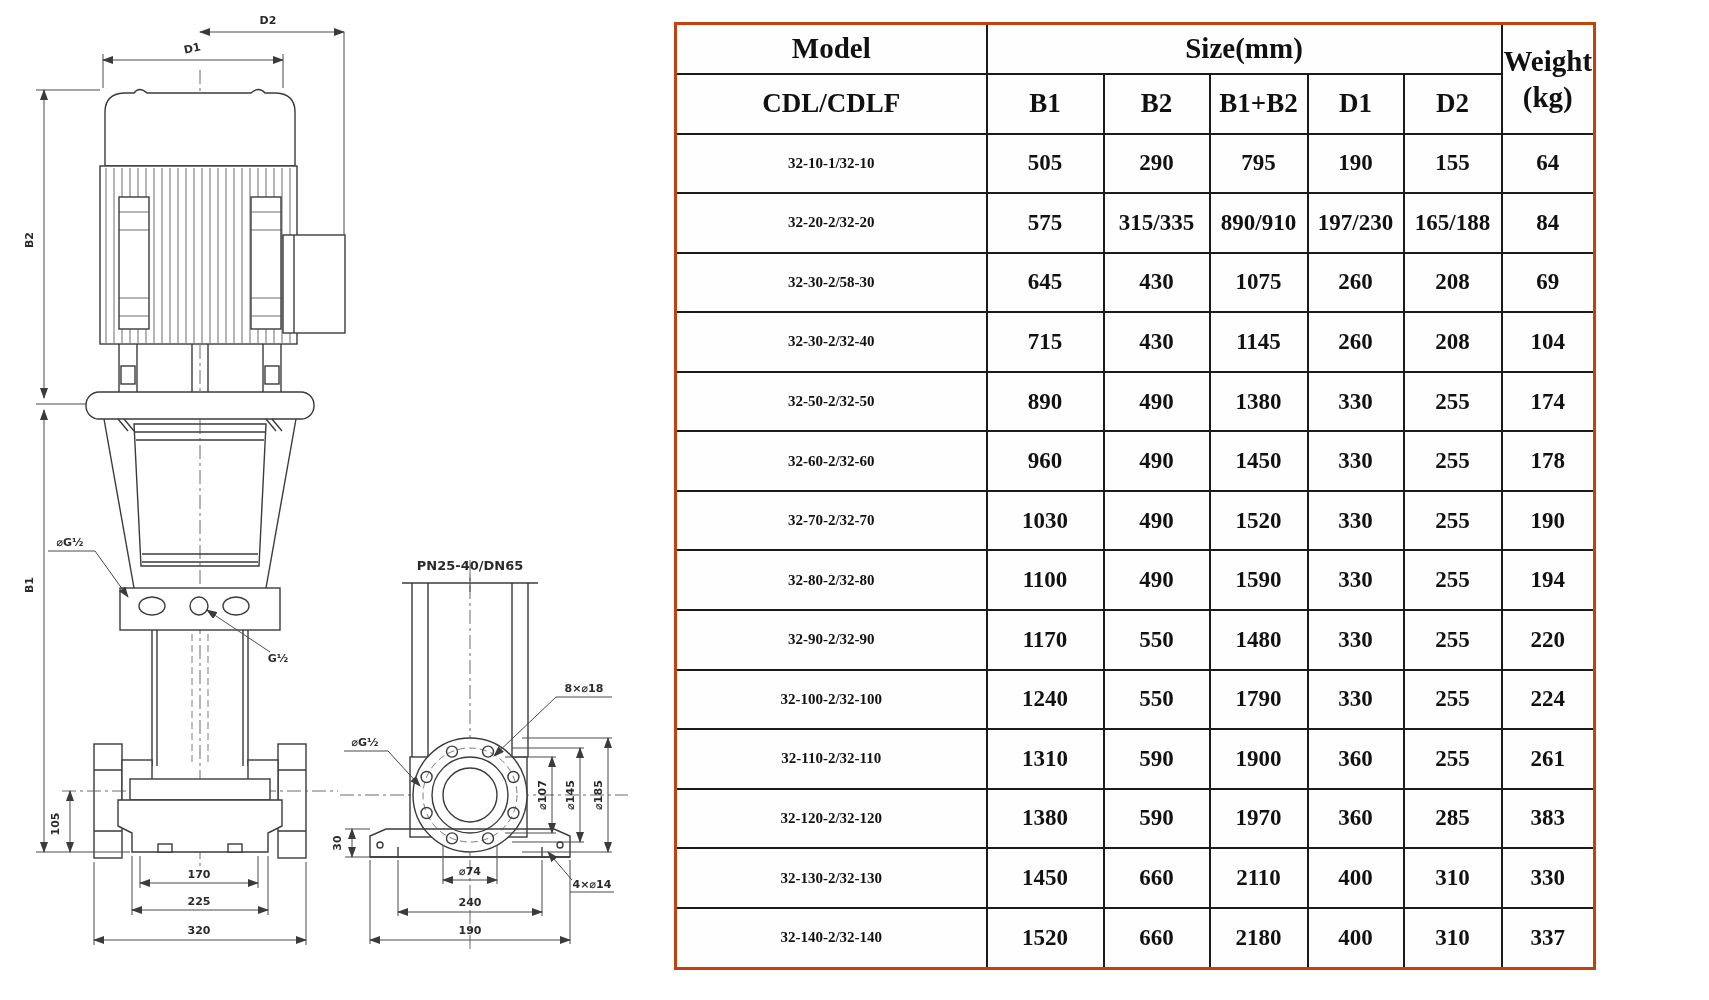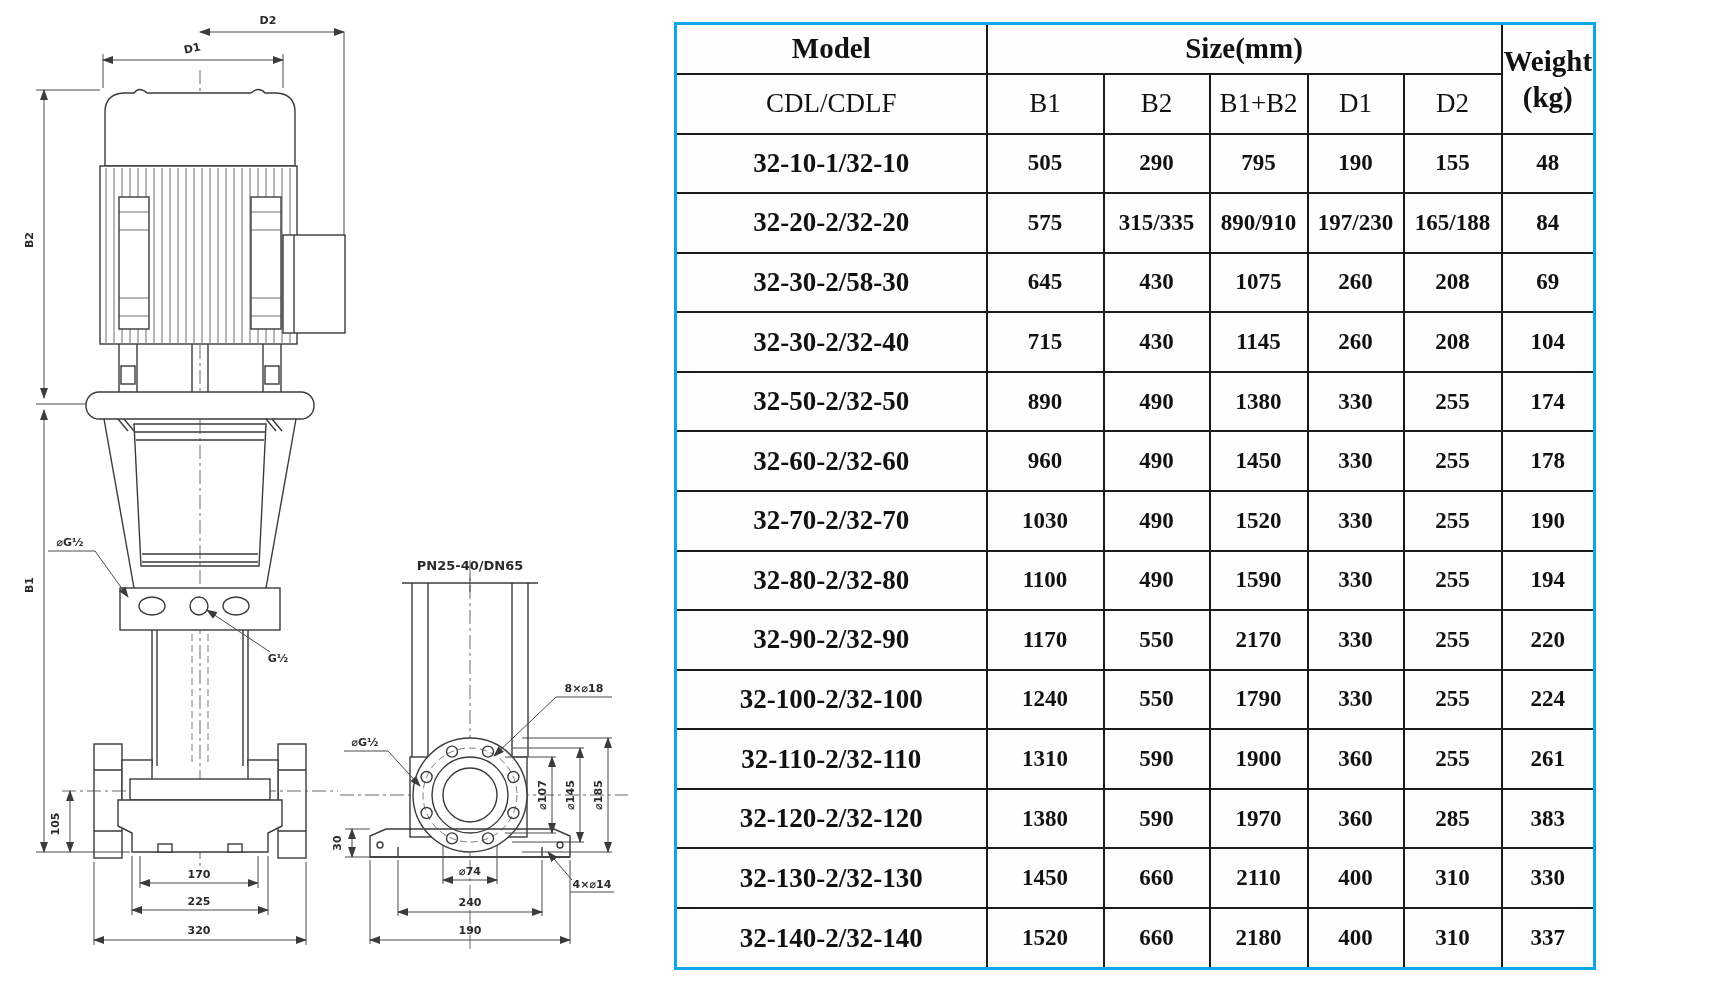--- a/index.html
+++ b/index.html
@@ -15,27 +15,27 @@
   .dsh{stroke:#5a5a5a;fill:none;stroke-width:.8;stroke-dasharray:7 4;}
   .dt{font-family:"DejaVu Sans",sans-serif;font-size:11px;fill:#2a2a2a;font-weight:bold;}
   .dtb{font-family:"DejaVu Sans",sans-serif;font-size:13px;fill:#2a2a2a;font-weight:bold;}
   .arrfill{fill:#3b3b3b;}
   
   #spec-table-wrap{position:absolute;left:674px;top:22px;width:919px;height:948px;}
   table.spec{border-collapse:collapse;width:100%;height:100%;table-layout:fixed;
              background:#fefefe;}
   table.spec th, table.spec td{border:2px solid #1b1b1b;text-align:center;vertical-align:middle;
              color:#111;padding:0;}
-  table.spec{border:3px solid #0ea5e9;}
+  table.spec{border:3px solid #c2410c;}
   tr.r1{height:50px;} tr.r2{height:60px;}
   tr.r1 th{font-size:29px;font-weight:bold;}
-  tr.r2 th{font-size:27px;font-weight:normal;margin-top:22px;}
+  tr.r2 th{font-size:27px;font-weight:bold;margin-top:22px;}
   th.weight-cell{font-size:27px;font-weight:bold;line-height:1.25;}
   tbody td{font-size:23px;font-weight:bold;}
-  tbody td.model-cell{font-size:27px;}
+  tbody td.model-cell{font-size:15px;}
 </style>
 </head>
 <body>
 
 <div id="stage">
 
   <svg id="drawings" viewBox="0 0 660 1000">
     <defs>
       <marker id="arw" markerWidth="11" markerHeight="8" refX="10" refY="4" orient="auto-start-reverse">
         <path class="arrfill" d="M0,0 L11,4 L0,8 Z"></path>
@@ -299,21 +299,21 @@
         </tr>
       </thead>
       <tbody>
           <tr>
             <td class="model-cell">32-10-1/32-10</td>
             <td class="value-cell">505</td>
             <td class="value-cell">290</td>
             <td class="value-cell">795</td>
             <td class="value-cell">190</td>
             <td class="value-cell">155</td>
-            <td class="value-cell">48</td>
+            <td class="value-cell">64</td>
           </tr>
           <tr>
             <td class="model-cell">32-20-2/32-20</td>
             <td class="value-cell">575</td>
             <td class="value-cell">315/335</td>
             <td class="value-cell">890/910</td>
             <td class="value-cell">197/230</td>
             <td class="value-cell">165/188</td>
             <td class="value-cell">84</td>
           </tr>
@@ -368,21 +368,21 @@
             <td class="value-cell">490</td>
             <td class="value-cell">1590</td>
             <td class="value-cell">330</td>
             <td class="value-cell">255</td>
             <td class="value-cell">194</td>
           </tr>
           <tr>
             <td class="model-cell">32-90-2/32-90</td>
             <td class="value-cell">1170</td>
             <td class="value-cell">550</td>
-            <td class="value-cell">2170</td>
+            <td class="value-cell">1480</td>
             <td class="value-cell">330</td>
             <td class="value-cell">255</td>
             <td class="value-cell">220</td>
           </tr>
           <tr>
             <td class="model-cell">32-100-2/32-100</td>
             <td class="value-cell">1240</td>
             <td class="value-cell">550</td>
             <td class="value-cell">1790</td>
             <td class="value-cell">330</td>

